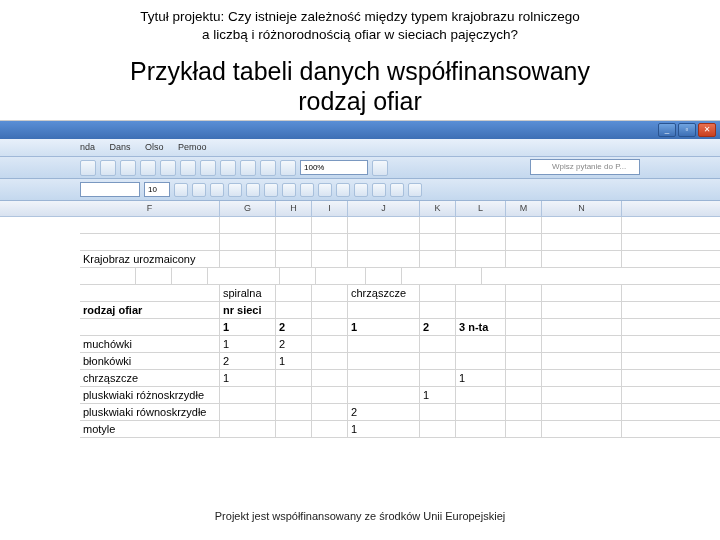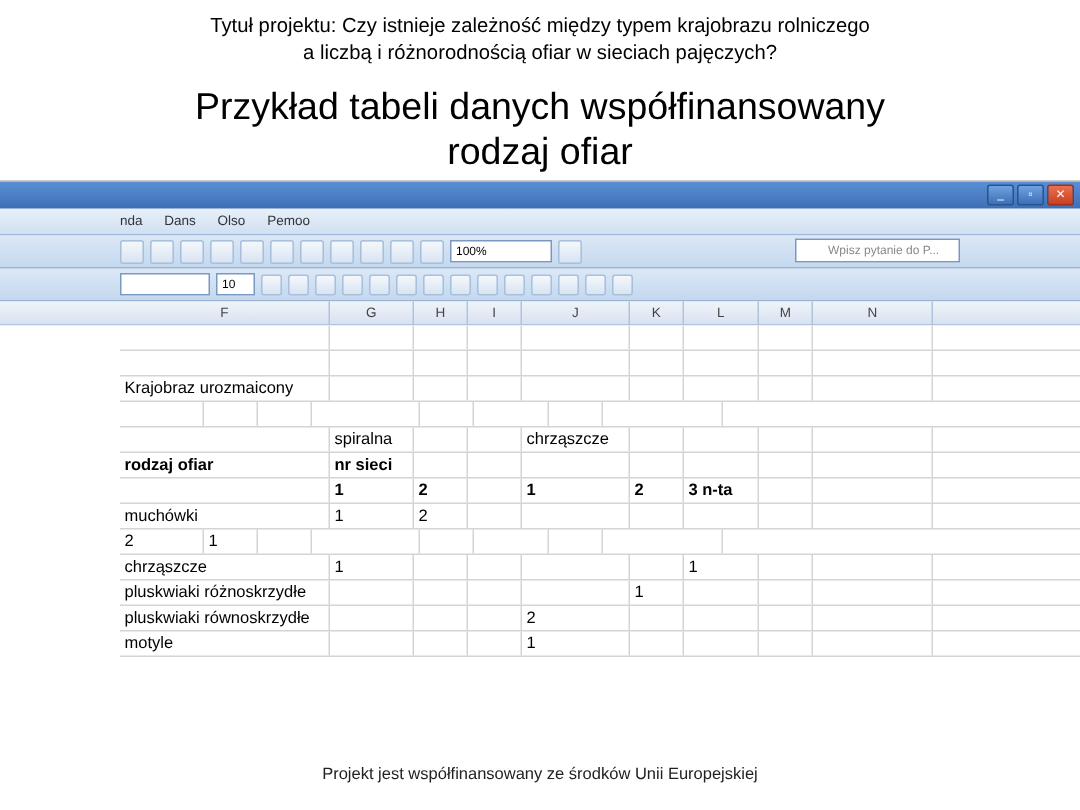--- a/index.html
+++ b/index.html
@@ -329,20 +329,21 @@
       <div class="cell r" style="width:36px">2</div>
       <div class="cell" style="width:36px"></div>
         <div class="cell" style="width:72px"></div>
         <div class="cell" style="width:36px"></div>
         <div class="cell" style="width:50px"></div>
         <div class="cell" style="width:36px"></div>
         <div class="cell" style="width:80px"></div>
     </div>
 
     <div class="sheet-row">
+      <div class="cell" style="width:140px">błonkówki</div>
       <div class="cell r" style="width:56px">2</div>
       <div class="cell r" style="width:36px">1</div>
       <div class="cell" style="width:36px"></div>
         <div class="cell" style="width:72px"></div>
         <div class="cell" style="width:36px"></div>
         <div class="cell" style="width:50px"></div>
         <div class="cell" style="width:36px"></div>
         <div class="cell" style="width:80px"></div>
     </div>
 

